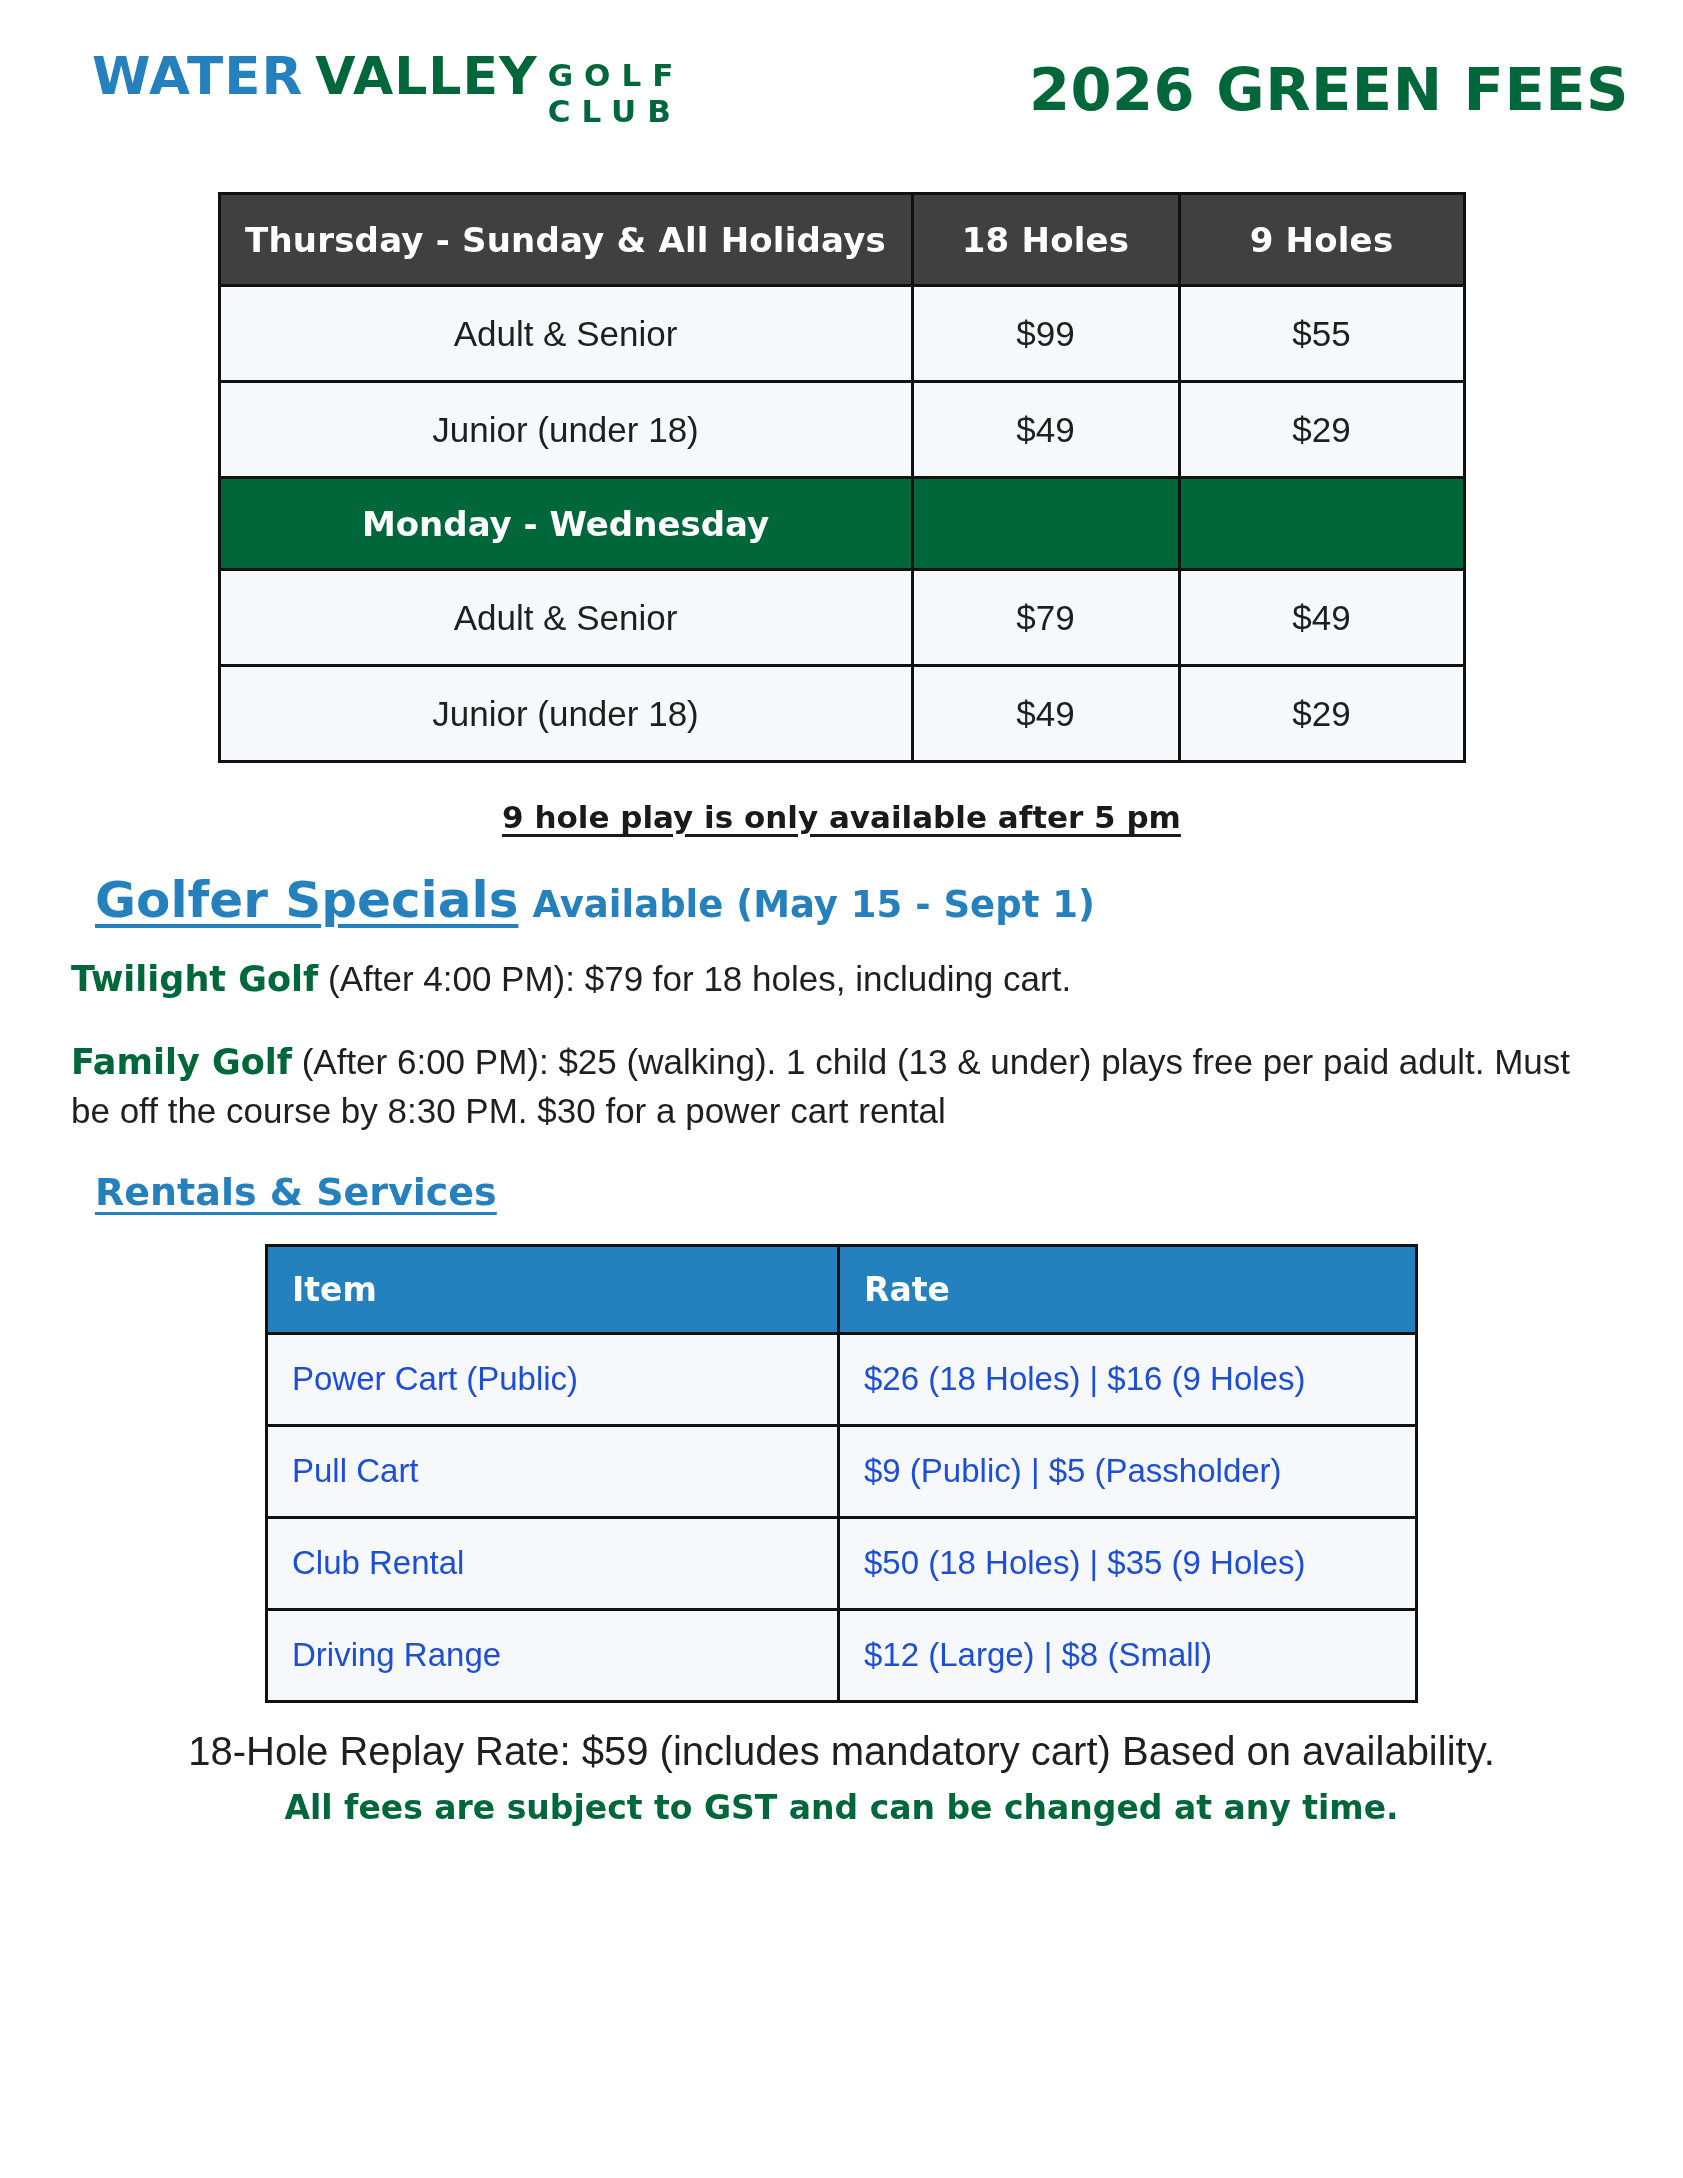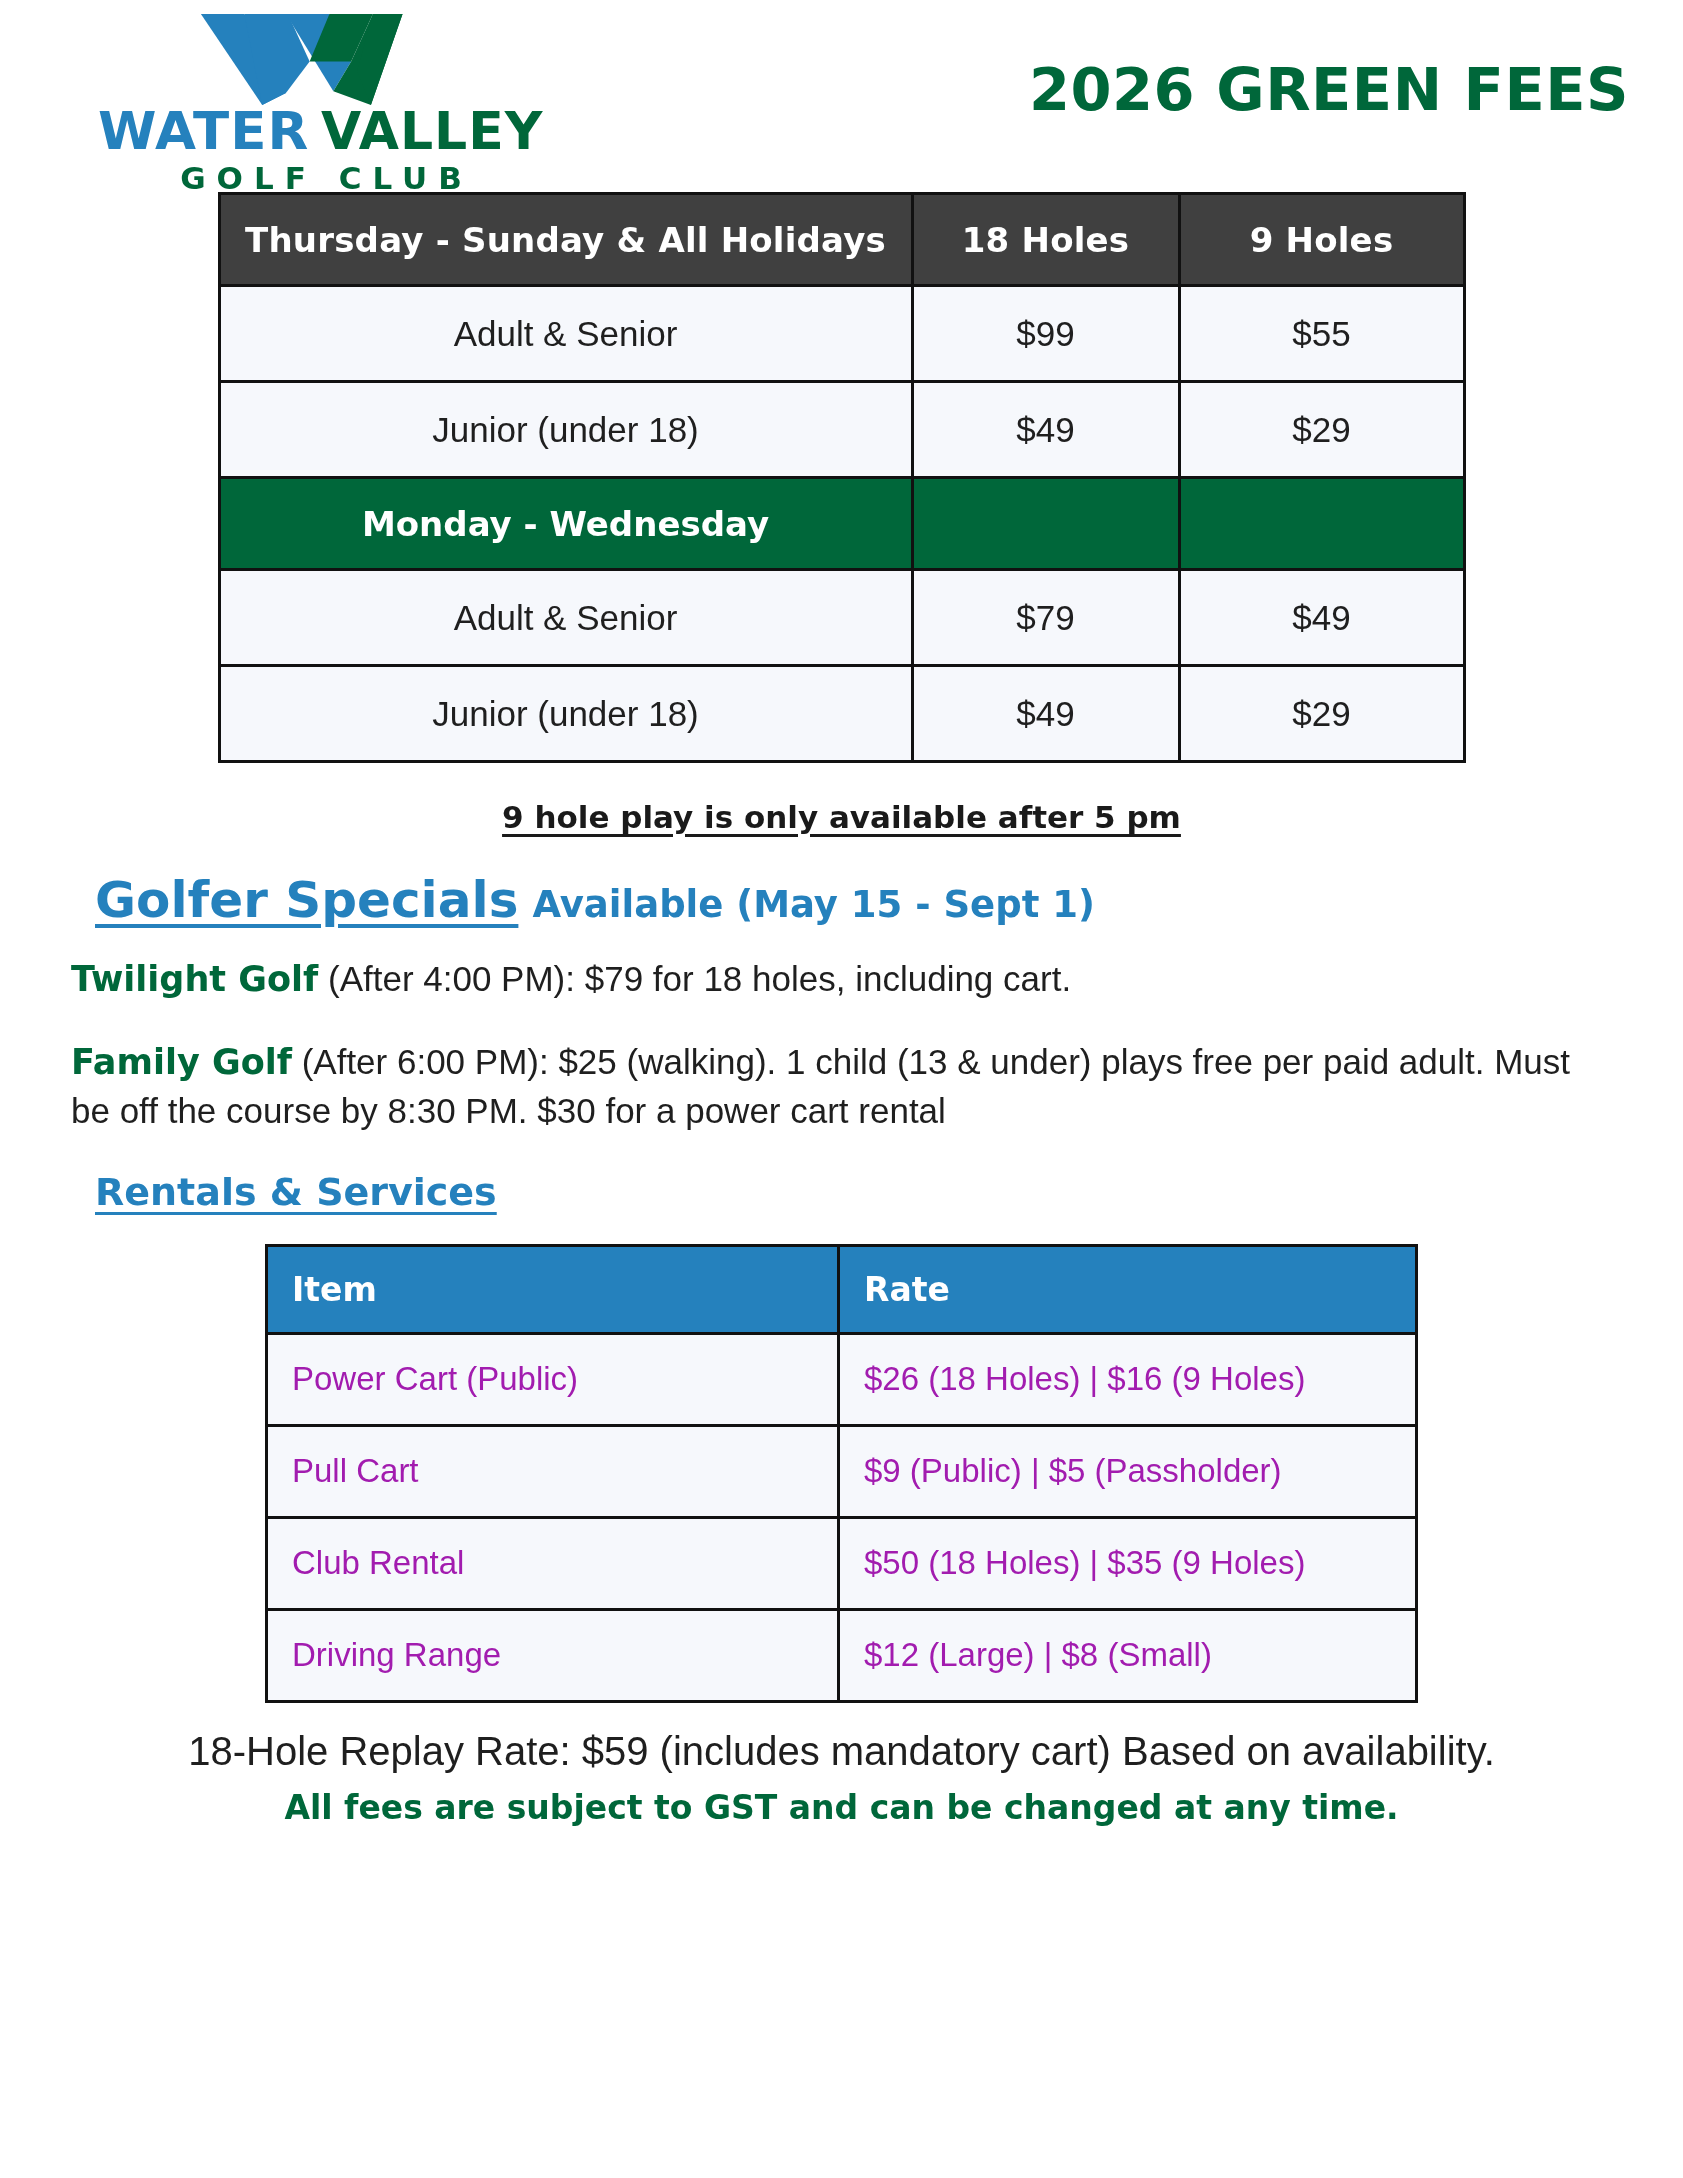--- a/index.html
+++ b/index.html
@@ -27,22 +27,20 @@
   .header {
     display: flex;
     align-items: center;
     justify-content: space-between;
     padding: 8px 54px 0 94px;
     height: 198px;
     box-sizing: border-box;
   }
   .logo-block {
     display: flex;
-    flex-direction: column;
-    align-items: center;
     width: 455px;
   }
   .logo-mark {
     width: 257px;
     height: 99px;
     display: block;
   }
   .logo-wordmark {
     display: flex;
     align-items: baseline;
@@ -215,21 +213,21 @@
   table.rentals thead th {
     background: #2581BD;
     color: #ffffff;
     font-weight: bold;
     font-size: 33px;
     height: 83px;
     font-family: "DejaVu Sans", sans-serif;
   }
   table.rentals tbody td {
     background: #F6F8FC;
-    color: #a21caf;
+    color: #1d4ed8;
     font-size: 33px;
     height: 87px;
     font-family: "Liberation Sans", sans-serif;
     font-weight: 400;
   }
 
   
   .footer {
     text-align: center;
     margin-top: 26px;

